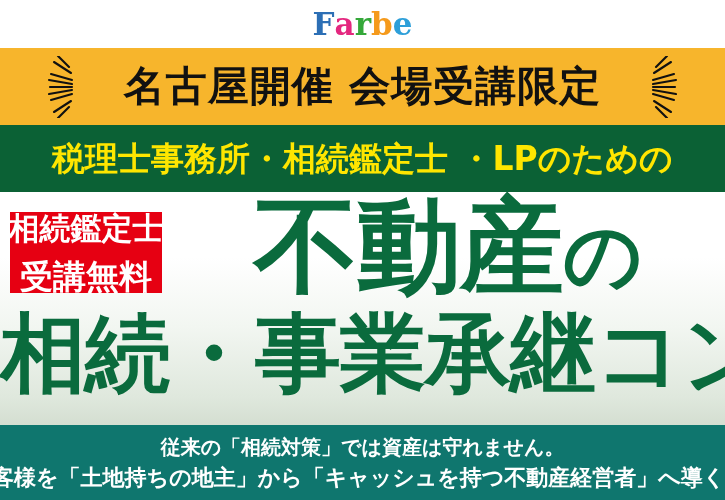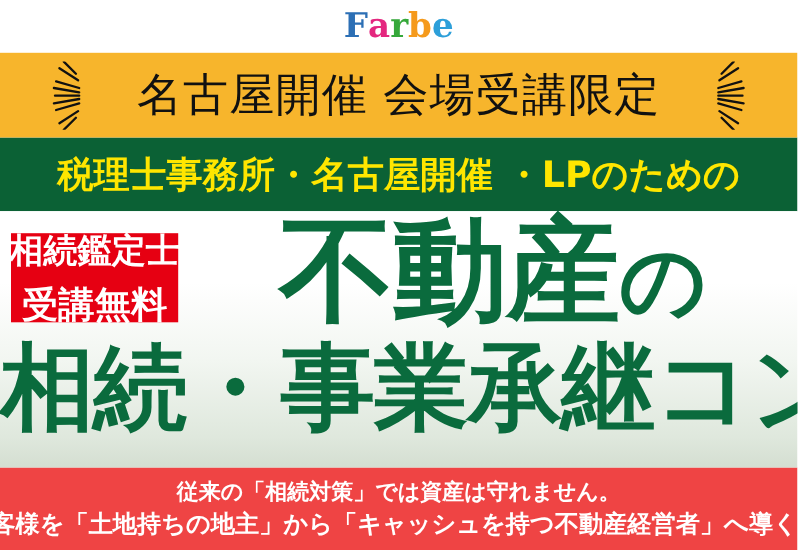--- a/index.html
+++ b/index.html
@@ -47,21 +47,21 @@
     height:77px;
     background:#f7b52c;
     display:flex;
     align-items:center;
     justify-content:center;
     position:relative;
   }
   .yellow-title {
     font-family:"DejaVu Sans","Liberation Sans",sans-serif;
     font-size:41px;
-    font-weight:400;
+    font-weight:700;
     color:#111111;
     letter-spacing:1px;
     white-space:nowrap;
     line-height:1;
   }
   .rays {
     position:absolute;
     top:50%;
     transform:translateY(-50%);
     width:46px;
@@ -139,21 +139,21 @@
     font-weight:700;
     color:#0a6b3d;
     line-height:1;
     white-space:nowrap;
     letter-spacing:-1px;
   }
 
   
   .footer {
     height:75px;
-    background:#ef4444;
+    background:#0f766e;
     display:flex;
     flex-direction:column;
     align-items:center;
     justify-content:center;
     padding-top:2px;
   }
   .footer-line {
     color:#ffffff;
     font-weight:700;
     white-space:nowrap;
@@ -203,21 +203,21 @@
         <line x1="3" y1="45" x2="20" y2="56"></line>
         <line x1="5" y1="11" x2="16" y2="0"></line>
         <line x1="5" y1="51" x2="16" y2="62"></line>
         <line x1="2" y1="28" x2="25" y2="24"></line>
         <line x1="2" y1="34" x2="25" y2="38"></line>
       </g>
     </svg>
   </div>
 
   <div class="green-band">
-    <div class="green-subtitle">税理士事務所・名古屋開催 ・LPのための</div>
+    <div class="green-subtitle">税理士事務所・相続鑑定士 ・LPのための</div>
   </div>
 
   <div class="main-area">
 
     <div class="badge">
       <div class="badge-line">相続鑑定士</div>
       <div class="badge-line second">受講無料</div>
     </div>
 
     <div class="headline-1"><span>不動産</span><span class="small">の</span></div>

